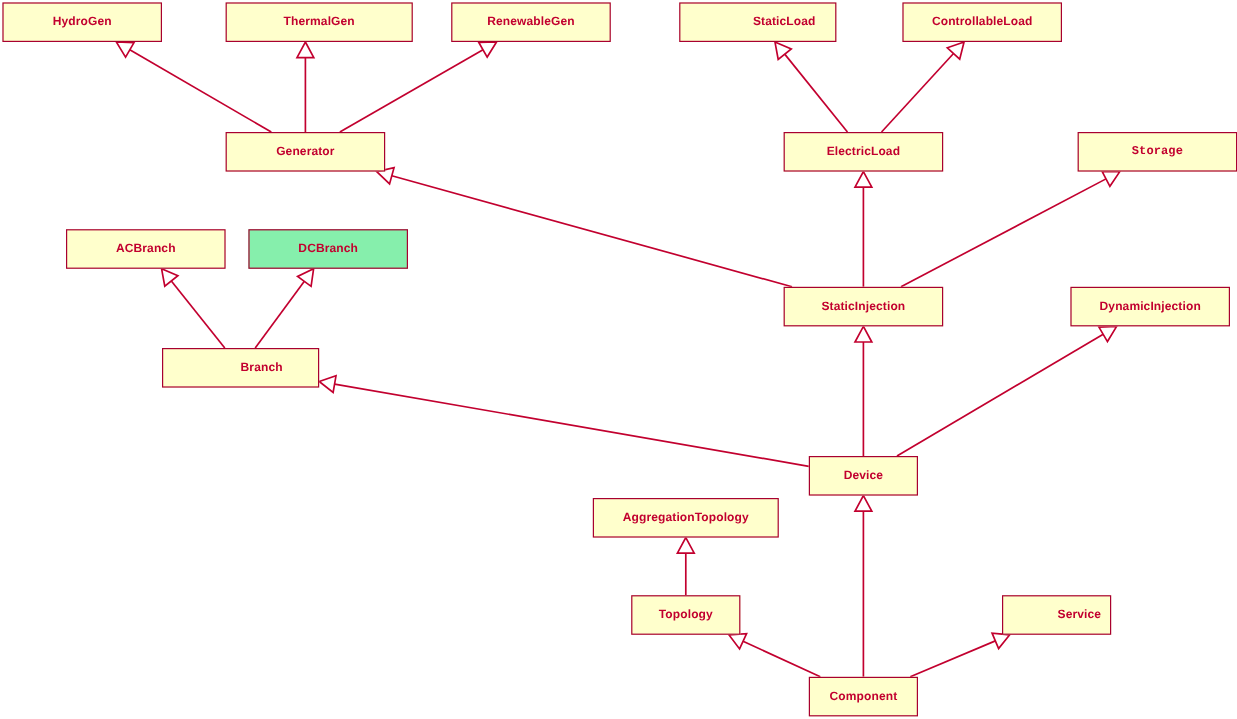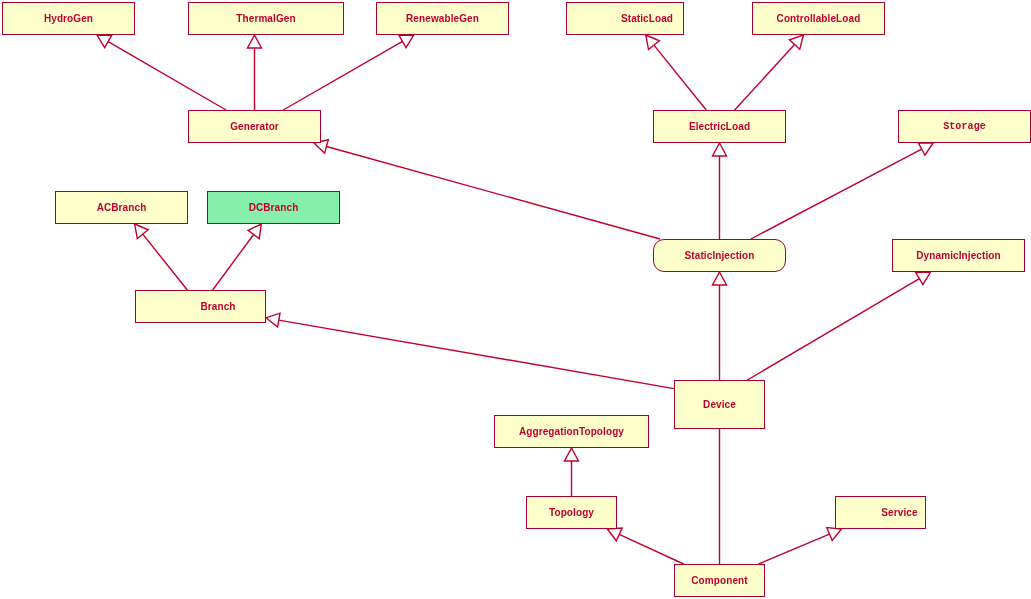--- a/index.html
+++ b/index.html
@@ -124,51 +124,51 @@
   <div id="node-layer">
       <div class="uml-class-box" style="left: 2px; top: 2px; width: 133px; height: 33px; background: rgb(255, 255, 204); border-color: rgb(168, 0, 48);">
         <span class="uml-class-label" style="color: rgb(194, 0, 47);">HydroGen</span>
       </div>
       <div class="uml-class-box" style="left: 188px; top: 2px; width: 156px; height: 33px; background: rgb(255, 255, 204); border-color: rgb(168, 0, 48);">
         <span class="uml-class-label" style="color: rgb(194, 0, 47);">ThermalGen</span>
       </div>
       <div class="uml-class-box" style="left: 376px; top: 2px; width: 133px; height: 33px; background: rgb(255, 255, 204); border-color: rgb(168, 0, 48);">
         <span class="uml-class-label" style="color: rgb(194, 0, 47);">RenewableGen</span>
       </div>
-      <div class="uml-class-box" style="left: 566px; top: 2px; width: 118px; height: 33px; background: rgb(255, 255, 204); border-color: rgb(168, 0, 48); padding-left: 44px;">
+      <div class="uml-class-box" style="left: 566px; top: 2px; width: 131px; height: 33px; background: rgb(255, 255, 204); border-color: rgb(168, 0, 48); padding-left: 44px;">
         <span class="uml-class-label" style="color: rgb(194, 0, 47);">StaticLoad</span>
       </div>
       <div class="uml-class-box" style="left: 752px; top: 2px; width: 133px; height: 33px; background: rgb(255, 255, 204); border-color: rgb(168, 0, 48);">
         <span class="uml-class-label" style="color: rgb(194, 0, 47);">ControllableLoad</span>
       </div>
       <div class="uml-class-box" style="left: 188px; top: 110px; width: 133px; height: 33px; background: rgb(255, 255, 204); border-color: rgb(168, 0, 48);">
         <span class="uml-class-label" style="color: rgb(194, 0, 47);">Generator</span>
       </div>
       <div class="uml-class-box" style="left: 653px; top: 110px; width: 133px; height: 33px; background: rgb(255, 255, 204); border-color: rgb(168, 0, 48);">
         <span class="uml-class-label" style="color: rgb(194, 0, 47);">ElectricLoad</span>
       </div>
       <div class="uml-class-box" style="left: 898px; top: 110px; width: 133px; height: 33px; background: rgb(255, 255, 204); border-color: rgb(168, 0, 48);">
         <span class="uml-class-label" style="color: rgb(194, 0, 47); font-family: Liberation Mono, monospace;">Storage</span>
       </div>
       <div class="uml-class-box" style="left: 55px; top: 191px; width: 133px; height: 33px; background: rgb(255, 255, 204); border-color: rgb(168, 0, 48);">
         <span class="uml-class-label" style="color: rgb(194, 0, 47);">ACBranch</span>
       </div>
       <div class="uml-class-box" style="left: 207px; top: 191px; width: 133px; height: 33px; background: #86efac; border-color: rgb(168, 0, 48);">
         <span class="uml-class-label" style="color: rgb(194, 0, 47);">DCBranch</span>
       </div>
-      <div class="uml-class-box" style="left: 653px; top: 239px; width: 133px; height: 33px; background: rgb(255, 255, 204); border-color: rgb(168, 0, 48); border-radius: 11px;">
+      <div class="uml-class-box" style="left: 653px; top: 239px; width: 133px; height: 33px; background: rgb(255, 255, 204); border-color: rgb(168, 0, 48);">
         <span class="uml-class-label" style="color: rgb(194, 0, 47);">StaticInjection</span>
       </div>
       <div class="uml-class-box" style="left: 892px; top: 239px; width: 133px; height: 33px; background: rgb(255, 255, 204); border-color: rgb(168, 0, 48);">
         <span class="uml-class-label" style="color: rgb(194, 0, 47);">DynamicInjection</span>
       </div>
       <div class="uml-class-box" style="left: 135px; top: 290px; width: 131px; height: 33px; background: rgb(255, 255, 204); border-color: rgb(168, 0, 48);">
         <span class="uml-class-label" style="color: rgb(194, 0, 47); margin-left: 35px;">Branch</span>
       </div>
-      <div class="uml-class-box" style="left: 674px; top: 380px; width: 91px; height: 49px; background: rgb(255, 255, 204); border-color: rgb(168, 0, 48);">
+      <div class="uml-class-box" style="left: 674px; top: 380px; width: 91px; height: 33px; background: rgb(255, 255, 204); border-color: rgb(168, 0, 48);">
         <span class="uml-class-label" style="color: rgb(194, 0, 47);">Device</span>
       </div>
       <div class="uml-class-box" style="left: 494px; top: 415px; width: 155px; height: 33px; background: rgb(255, 255, 204); border-color: rgb(168, 0, 48);">
         <span class="uml-class-label" style="color: rgb(194, 0, 47);">AggregationTopology</span>
       </div>
       <div class="uml-class-box" style="left: 526px; top: 496px; width: 91px; height: 33px; background: rgb(255, 255, 204); border-color: rgb(168, 0, 48);">
         <span class="uml-class-label" style="color: rgb(194, 0, 47);">Topology</span>
       </div>
       <div class="uml-class-box" style="left: 835px; top: 496px; width: 91px; height: 33px; background: rgb(255, 255, 204); border-color: rgb(168, 0, 48);">
         <span class="uml-class-label" style="color: rgb(194, 0, 47); margin-left: 38px;">Service</span>

